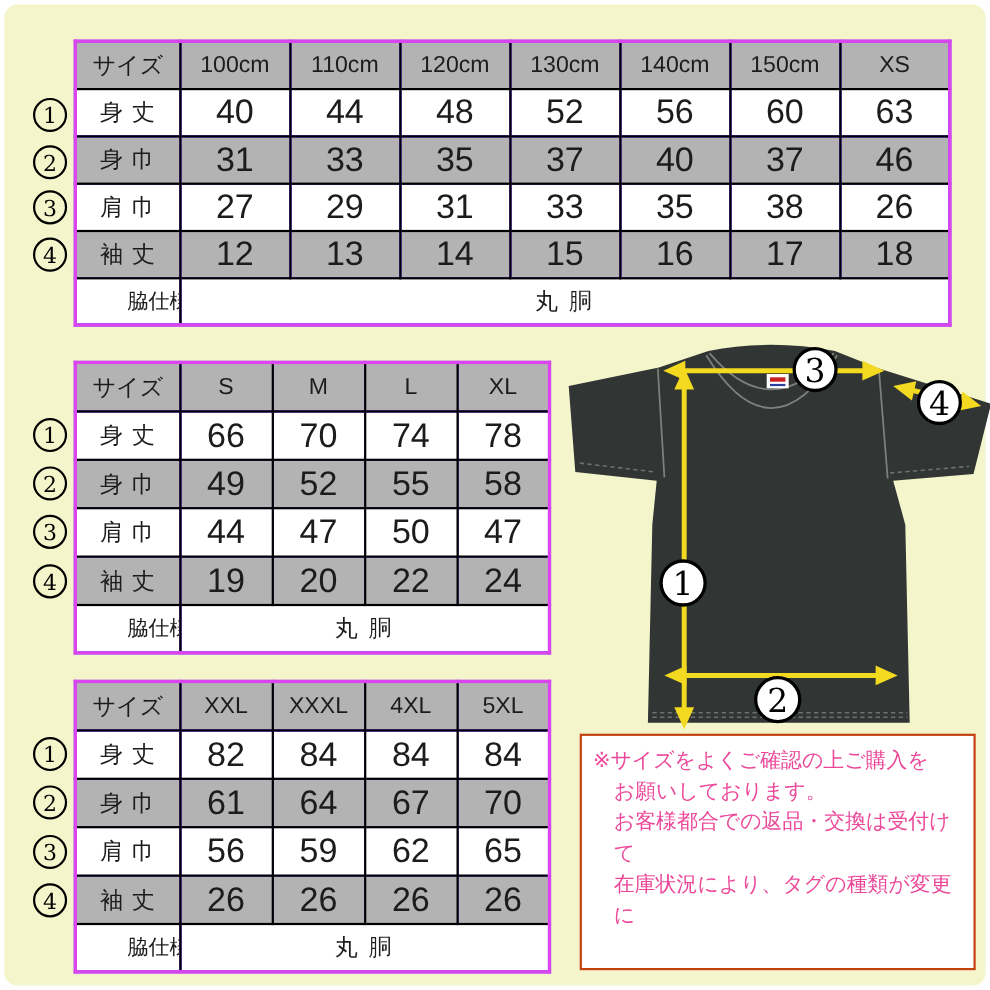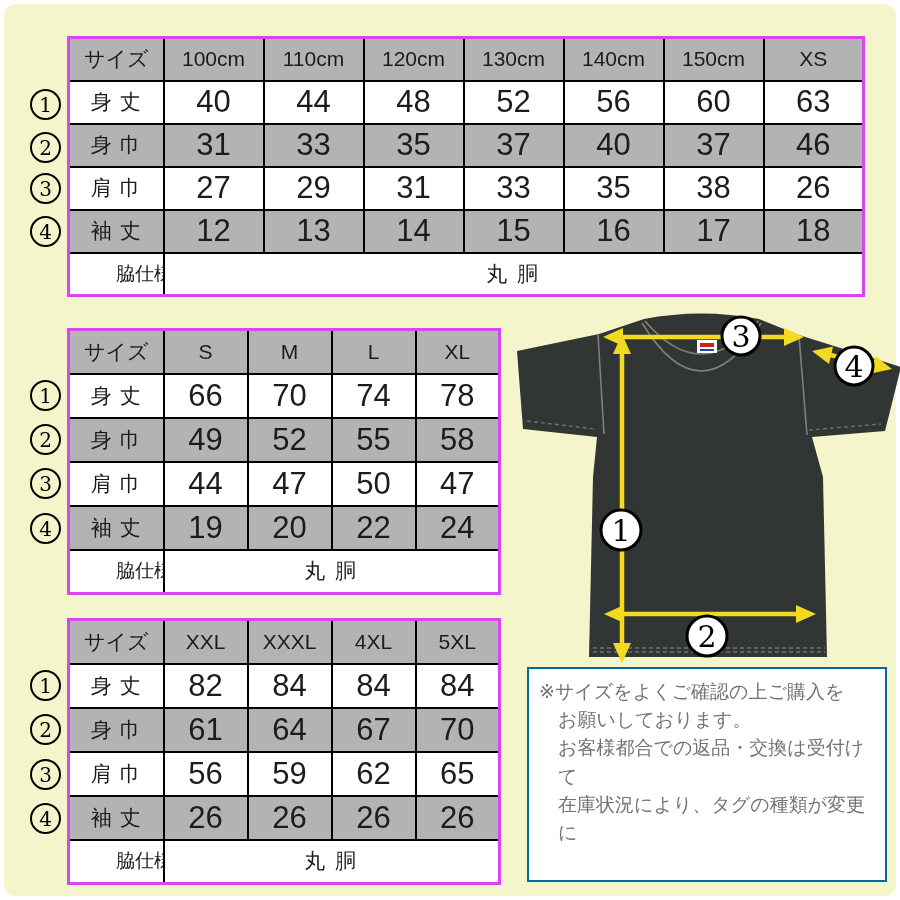--- a/index.html
+++ b/index.html
@@ -33,22 +33,22 @@
   .tblB{left:63px;top:324px;width:434px;}
   .tblC{left:63px;top:614px;width:434px;}
   .c-lbl-a{width:95px;} .c-dat-a{width:100px;}
   .c-lbl-b{width:95px;} .c-dat-b{width:84px;}
 
   .mark{position:absolute;width:31px;height:31px;border:2px solid #000;
     border-radius:50%;display:flex;align-items:center;justify-content:center;
     font-family:"DejaVu Serif",serif;font-size:20px;color:#000;background:transparent;}
 
   .notice{position:absolute;left:523px;top:663px;width:360px;height:215px;
-    background:#fff;border:2px solid #0369a1;padding:9px 4px 0 10px;
-    font-size:19px;line-height:28.2px;color:#737373;}
+    background:#fff;border:2px solid #c2410c;padding:9px 4px 0 10px;
+    font-size:19px;line-height:28.2px;color:#ec4899;}
   .notice .ind{padding-left:19px;}
 
   .shirt-svg{position:absolute;left:505px;top:303px;}
   .seam{stroke:#7e817b;stroke-width:1.6;fill:none;}
   .stitch{stroke:#6e716c;stroke-width:1.4;fill:none;stroke-dasharray:4 3;}
   .aline{stroke:var(--arrow);stroke-width:4.5;fill:none;}
   .ahead{fill:var(--arrow);}
   .mcirc{fill:#fff;stroke:#000;stroke-width:3;}
   .mnum{font-family:"DejaVu Serif",serif;font-size:30px;fill:#000;
     text-anchor:middle;}

